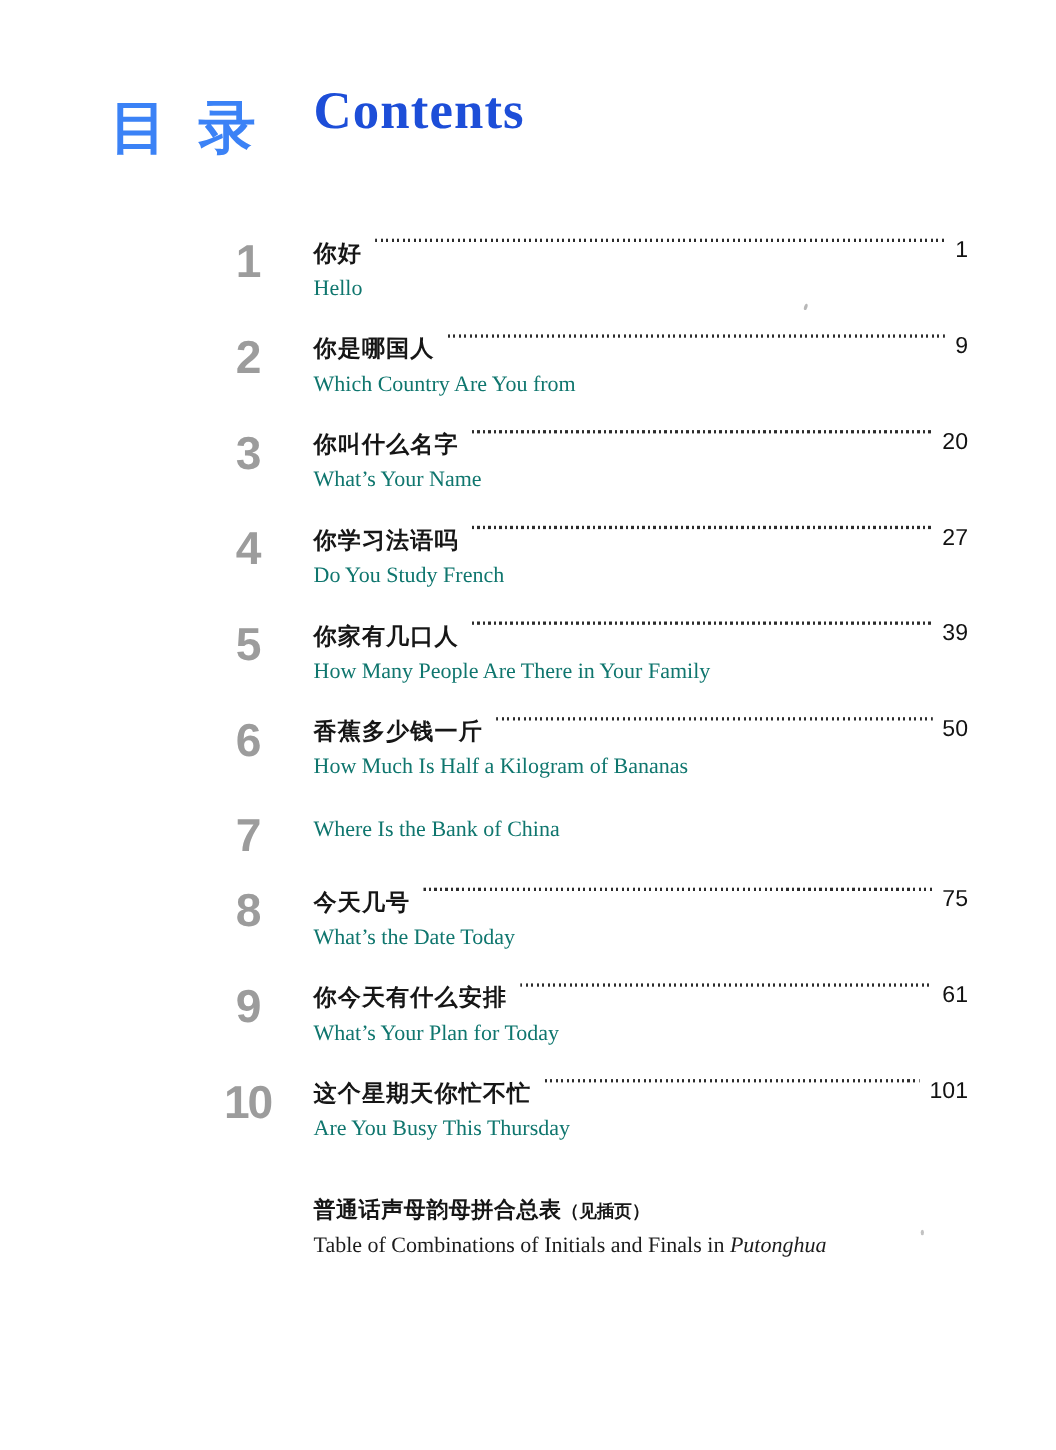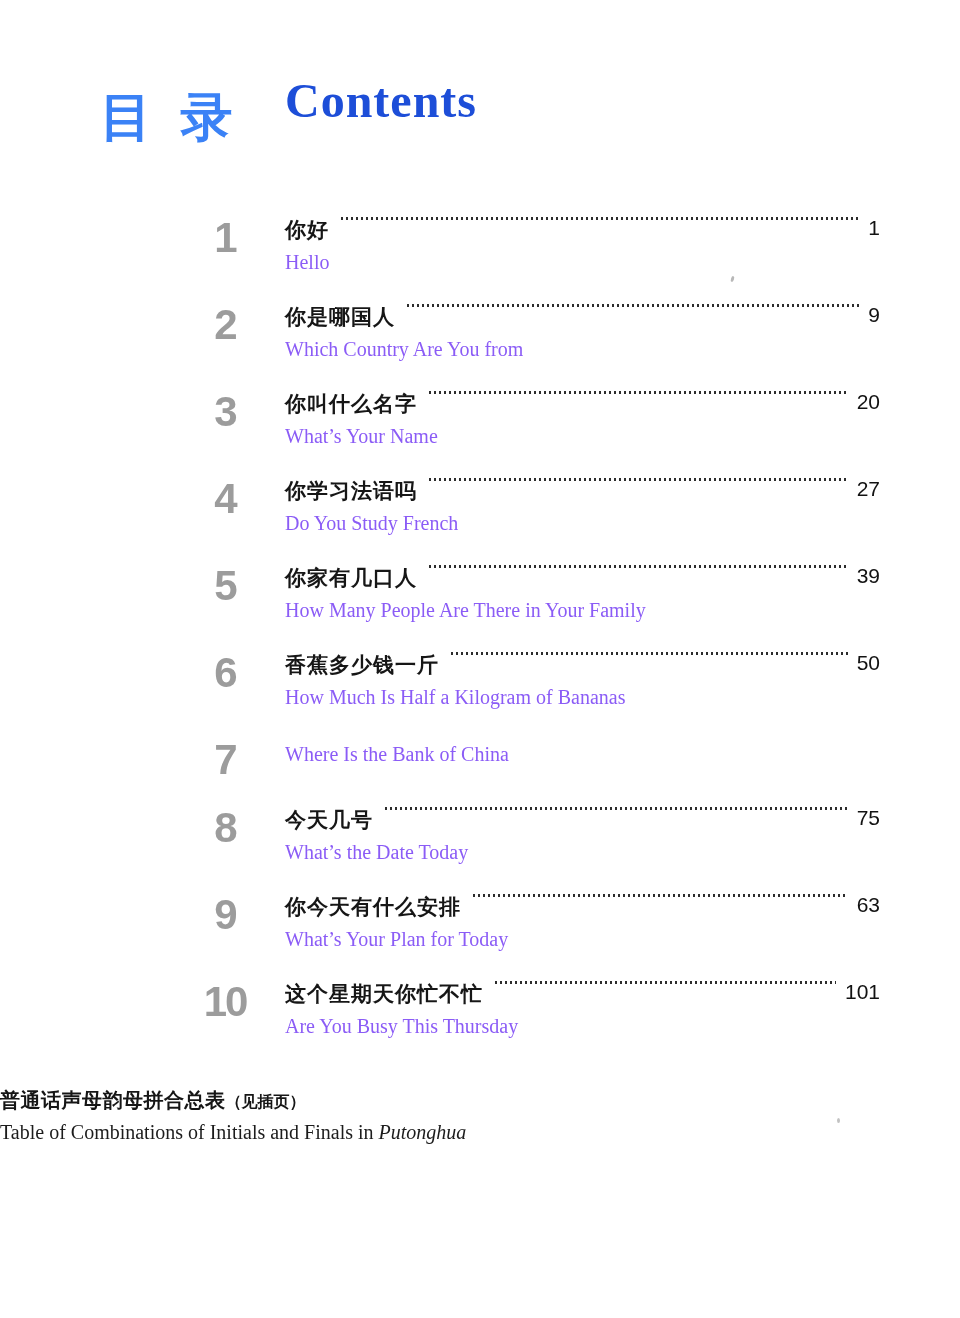--- a/index.html
+++ b/index.html
@@ -95,26 +95,27 @@
     font-weight: 500;
     color: #121212;
     text-align: right;
     white-space: nowrap;
   }
   .entry-en {
     font-family: "Liberation Serif", serif;
     font-size: 20px;
     line-height: 28px;
     margin-top: 2px;
-    color: #8b5cf6;
+    color: #0f766e;
     white-space: nowrap;
   }
 
   
   .appendix {
+    padding-left: 285px;
     margin-top: 1px;
   }
   .appendix-zh {
     font-size: 20px;
     font-weight: 600;
     letter-spacing: 0.5px;
     color: #161616;
     line-height: 28px;
     white-space: nowrap;
   }
@@ -271,21 +272,21 @@
   </div>
 
   <div class="entry">
     <div class="num-col">
       <span class="entry-num">9</span>
     </div>
     <div class="entry-content">
       <div class="entry-row1">
         <span class="entry-zh">你今天有什么安排</span>
         <span class="leader"></span>
-        <span class="entry-page">63</span>
+        <span class="entry-page">61</span>
       </div>
       <div class="entry-en">What’s Your Plan for Today</div>
     </div>
   </div>
 
   <div class="entry">
     <div class="num-col">
       <span class="entry-num">10</span>
     </div>
     <div class="entry-content">

